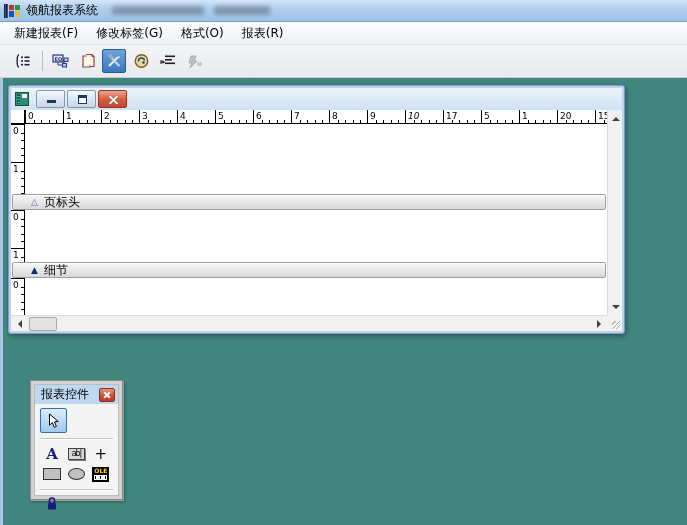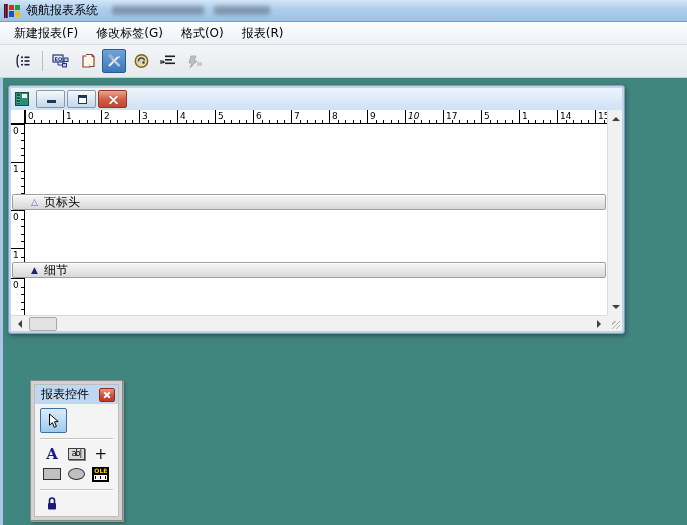--- a/index.html
+++ b/index.html
@@ -99,21 +99,21 @@
   .hs-thumb { position:absolute; left:18px; top:1px; width:28px; height:14px; background:#e3e3e3;
     border:1px solid #a8a8a8; border-radius:2px; }
   .v-scroll { position:absolute; right:0; top:0; width:15px; height:205px; background:#f1f1f1;
     border-left:1px solid #dcdcdc; }
   .vs-arrow { position:absolute; left:0; width:15px; height:16px; display:flex; align-items:center; justify-content:center; }
   .corner-grip { position:absolute; right:0; top:205px; width:15px; height:16px; background:#f1f1f1; }
   .corner-grip::after { content:""; position:absolute; right:2px; bottom:2px; width:8px; height:8px;
     background:repeating-linear-gradient(135deg,transparent 0 2px,#b0b0b0 2px 3px); }
 
   
-  .toolbox { position:absolute; left:27px; top:302px; width:93px; height:141px;
+  .toolbox { position:absolute; left:27px; top:302px; width:93px; height:120px;
     background:#d2d2d2; border:1px solid #8a8a8a; padding:3px;
     box-shadow:1px 1px 0 #9a9a9a, 2px 2px 3px rgba(0,0,0,.3); }
   .toolbox .inner { width:100%; height:100%; background:#f4f4f4; border:1px solid #bdbdbd; }
   .tb-title { height:19px; background:#bed8f2; display:flex; align-items:center; padding:0 3px 0 6px; }
   .tb-title .ttext { flex:1; font-size:12px; }
   .tb-close { width:16px; height:14px; border:1px solid #8b2d1e; border-radius:2px;
     background:linear-gradient(#e8937e,#cc4a31 60%,#b83c26); position:relative; }
   .tb-close i { position:absolute; left:3px; top:5px; width:8px; height:2px; background:#fff; }
   .tb-close i:first-child { transform:rotate(45deg); }
   .tb-close i:last-child { transform:rotate(-45deg); }
@@ -335,21 +335,21 @@
               <i class="hr-tick" style="left: 30px;"></i>
             </div>
             <div class="hr-unit" style="left: 494px;">
               <span class="hr-num">1</span>
               <i class="hr-tick" style="left: 8px;"></i>
               <i class="hr-tick" style="left: 15px;"></i>
               <i class="hr-tick" style="left: 23px;"></i>
               <i class="hr-tick" style="left: 30px;"></i>
             </div>
             <div class="hr-unit" style="left: 532px;">
-              <span class="hr-num">14</span>
+              <span class="hr-num">20</span>
               <i class="hr-tick" style="left: 8px;"></i>
               <i class="hr-tick" style="left: 15px;"></i>
               <i class="hr-tick" style="left: 23px;"></i>
               <i class="hr-tick" style="left: 30px;"></i>
             </div>
             <div class="hr-unit" style="left: 570px;">
               <span class="hr-num">15</span>
               <i class="hr-tick" style="left: 8px;"></i>
             </div>
           </div>

